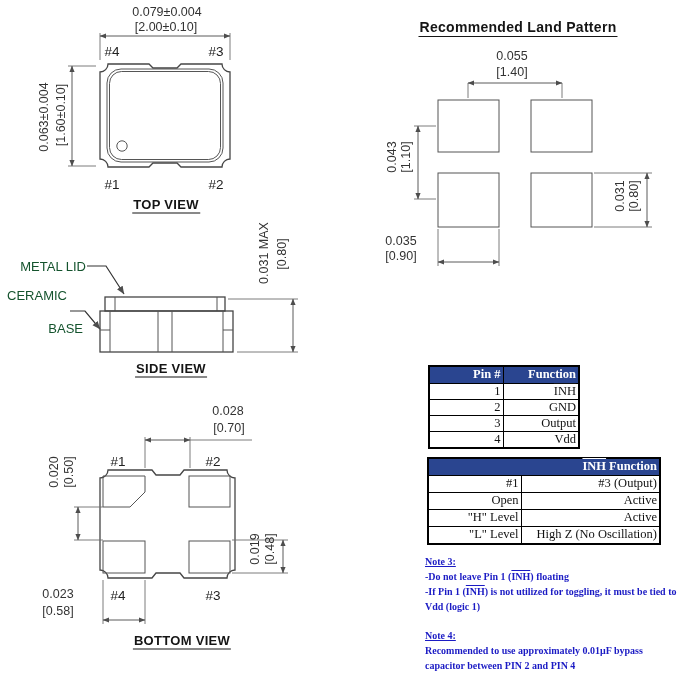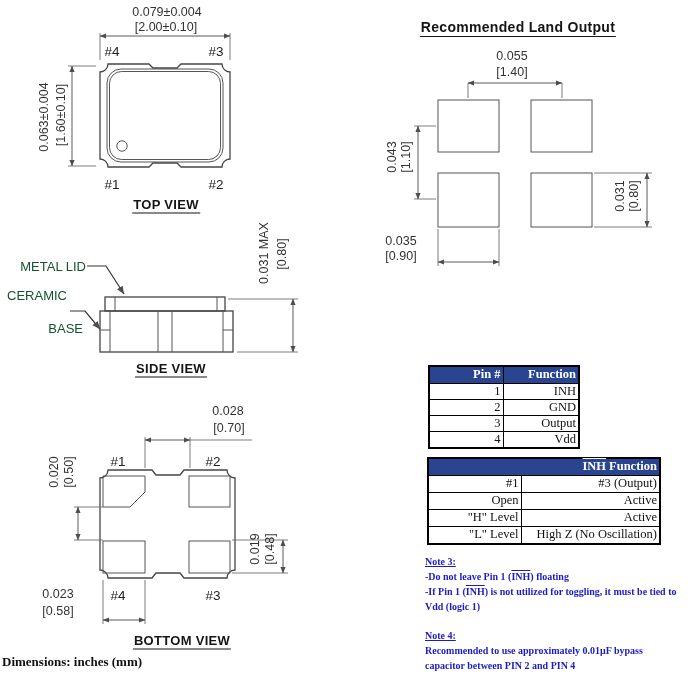--- a/index.html
+++ b/index.html
@@ -162,21 +162,21 @@
   <div class="lbl rot" style="left:255px;top:549px;">0.019</div>
   <div class="lbl rot" style="left:270px;top:549px;">[0.48]</div>
   <div class="lbl" style="left:58px;top:594px;">0.023</div>
   <div class="lbl" style="left:58px;top:611px;">[0.58]</div>
   <div class="lbl pin" style="left:118px;top:461px;">#1</div>
   <div class="lbl pin" style="left:213px;top:461px;">#2</div>
   <div class="lbl pin" style="left:118px;top:595px;">#4</div>
   <div class="lbl pin" style="left:213px;top:595px;">#3</div>
   <div class="vtitle" style="left:182px;top:641px;">BOTTOM VIEW</div>
 
-  <div class="vtitle lp-title" style="left:518px;top:28px;">Recommended Land Output</div>
+  <div class="vtitle lp-title" style="left:518px;top:28px;">Recommended Land Pattern</div>
   <div class="lbl" style="left:512px;top:56px;">0.055</div>
   <div class="lbl" style="left:512px;top:72px;">[1.40]</div>
   <div class="lbl rot" style="left:392px;top:157px;">0.043</div>
   <div class="lbl rot" style="left:406px;top:157px;">[1.10]</div>
   <div class="lbl rot" style="left:620px;top:196px;">0.031</div>
   <div class="lbl rot" style="left:634px;top:196px;">[0.80]</div>
   <div class="lbl" style="left:401px;top:241px;">0.035</div>
   <div class="lbl" style="left:401px;top:256px;">[0.90]</div>
 
   <table class="t1" style="left:428px;top:365px;">
@@ -242,15 +242,14 @@
     <div class="line note-title">Note 3:</div>
     <div class="line"><span>-Do not leave Pin 1 (</span><span class="ol">INH</span><span>) floating</span></div>
     <div class="line"><span>-If Pin 1 (</span><span class="ol">INH</span><span>) is not utilized for toggling, it must be tied to</span></div>
     <div class="line">Vdd (logic 1)</div>
     <div class="note-gap"></div>
     <div class="line note-title">Note 4:</div>
     <div class="line">Recommended to use approximately 0.01μF bypass</div>
     <div class="line">capacitor between PIN 2 and PIN 4</div>
   </div>
 
-  <div class="footer" style="left:2px;top:654px;">Dimensions: inches (mm)</div>
 
 </div>
 
 </body></html>

